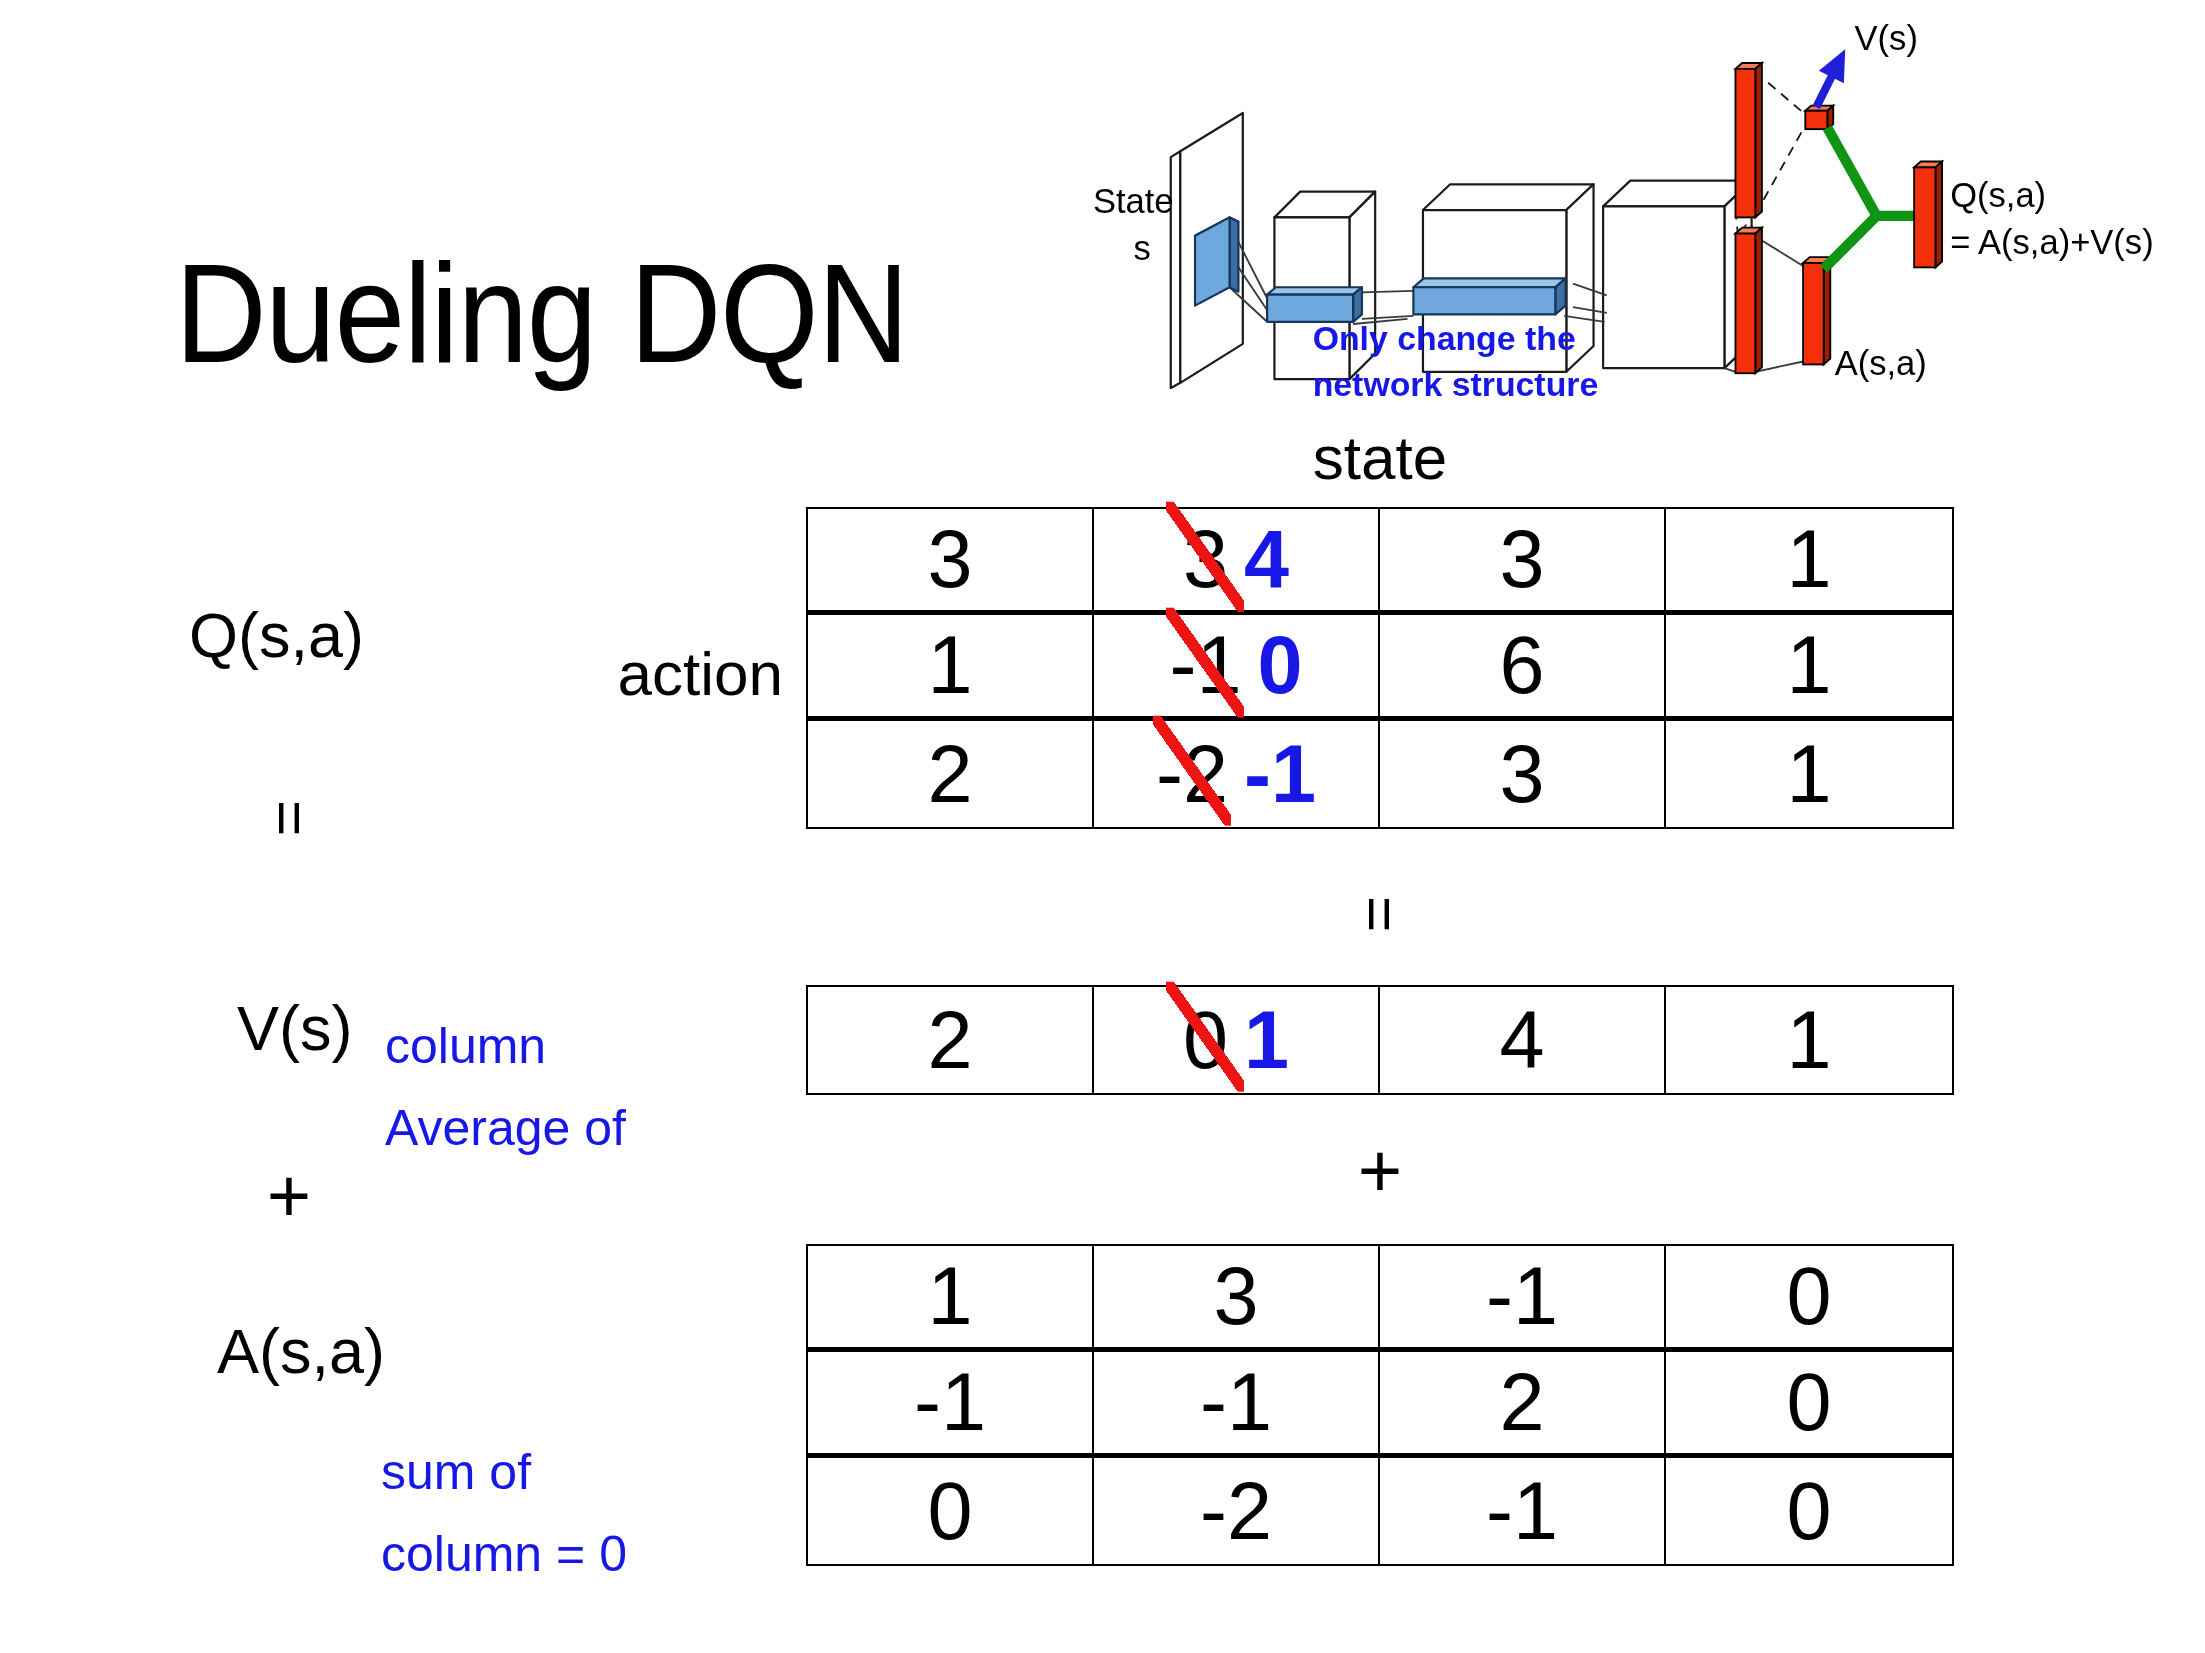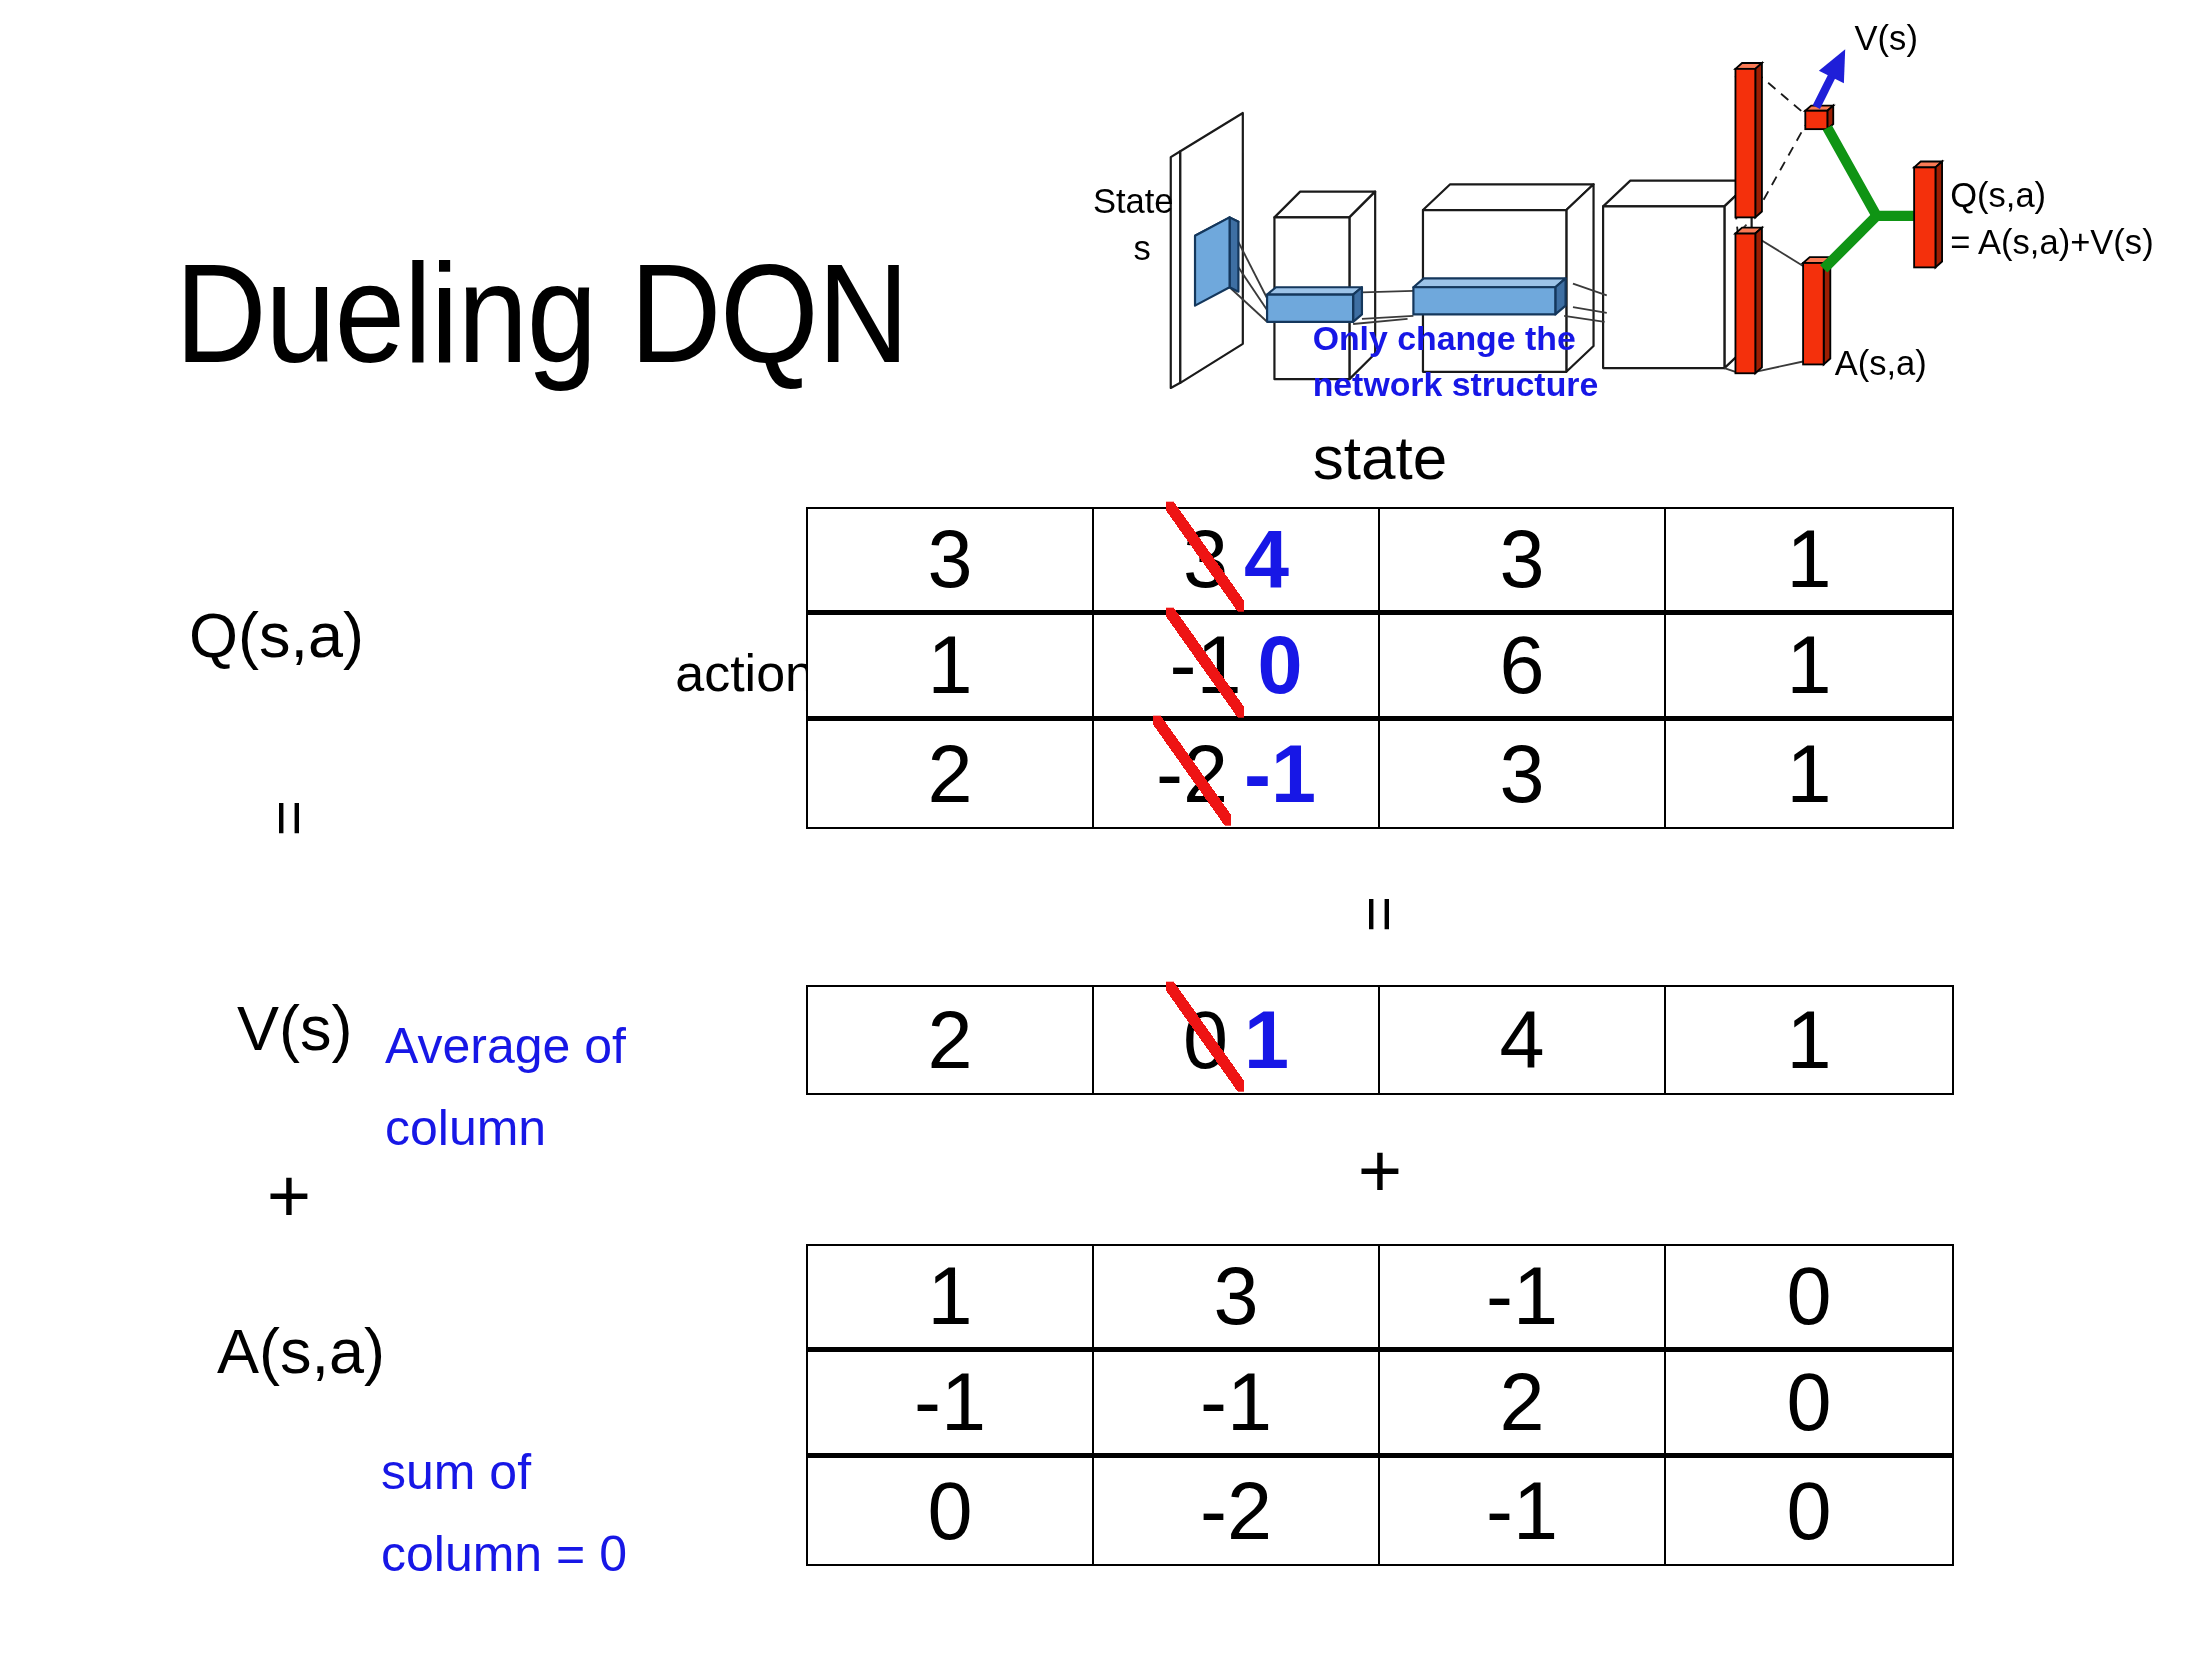--- a/index.html
+++ b/index.html
@@ -17,21 +17,21 @@
 
   .net{position:absolute;left:1059px;top:3.7px;width:1136px;height:515px;}
 
   .lbl{position:absolute;white-space:nowrap;}
   #lbl-q{left:189px;top:635px;transform:translateY(-50%);font-size:63px;}
   #eq-left{left:290px;top:818px;transform:translate(-50%,-50%) rotate(90deg);font-size:62px;}
   #lbl-v{left:237px;top:1028px;transform:translateY(-50%);font-size:63px;}
   #plus-left{left:289px;top:1195px;transform:translate(-50%,-50%);font-size:76px;}
   #lbl-a{left:217px;top:1351px;transform:translateY(-50%);font-size:63px;}
   #lbl-state{left:1380px;top:457px;transform:translate(-50%,-50%);font-size:62px;}
-  #lbl-action{left:783px;top:673px;transform:translate(-100%,-50%);font-size:52px;margin-left:31px;}
+  #lbl-action{left:783px;top:673px;transform:translate(-100%,-50%);font-size:62px;}
   #eq-center{left:1380px;top:914px;transform:translate(-50%,-50%) rotate(90deg);font-size:62px;}
   #plus-center{left:1380px;top:1170px;transform:translate(-50%,-50%);font-size:76px;}
 
   .note{position:absolute;font-size:50px;line-height:1.63;color:var(--accent_blue);white-space:nowrap;}
   #avg-note{left:385px;top:1006px;}
   #sum-note{left:381px;top:1432px;}
 
   .tbl{position:absolute;display:grid;grid-template-columns:repeat(4,286px);
        grid-auto-rows:106px;border:2.9px solid #000;background:#fff;}
   #qtable{left:806px;top:507px;}
@@ -183,22 +183,22 @@
   <div class="lbl" id="eq-left">=</div>
   <div class="lbl" id="lbl-v">V(s)</div>
   <div class="lbl" id="plus-left">+</div>
   <div class="lbl" id="lbl-a">A(s,a)</div>
   <div class="lbl" id="lbl-state">state</div>
   <div class="lbl" id="lbl-action">action</div>
   <div class="lbl" id="eq-center">=</div>
   <div class="lbl" id="plus-center">+</div>
 
   <div class="note" id="avg-note">
+    <div>column</div>
     <div>Average of</div>
-    <div>column</div>
   </div>
   <div class="note" id="sum-note">
     <div>sum of</div>
     <div>column = 0</div>
   </div>
 
   <div class="tbl" id="qtable">
       <div class="cell">
         <span>3</span>
       </div>

